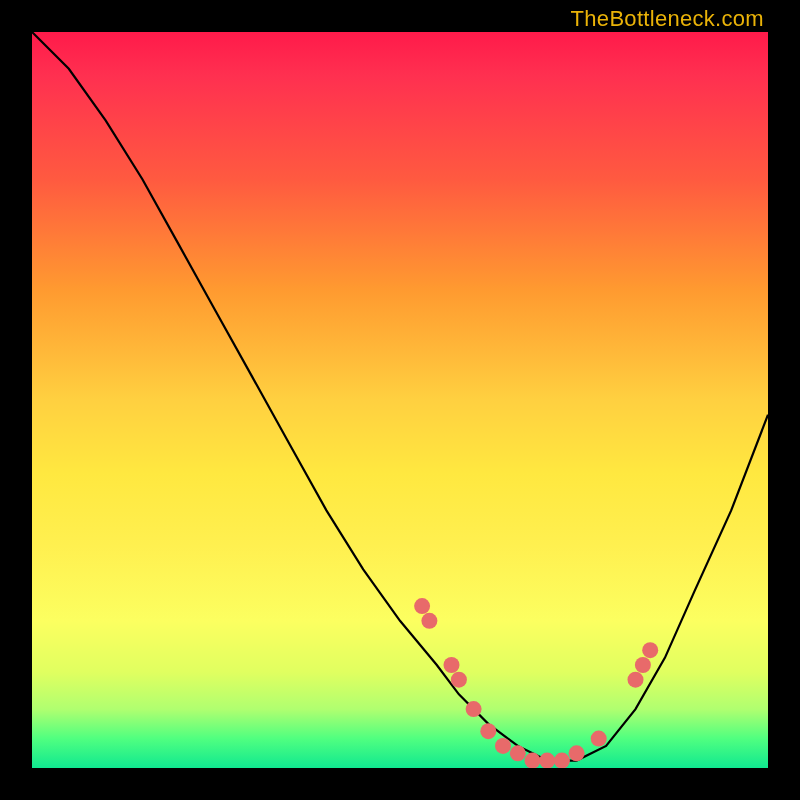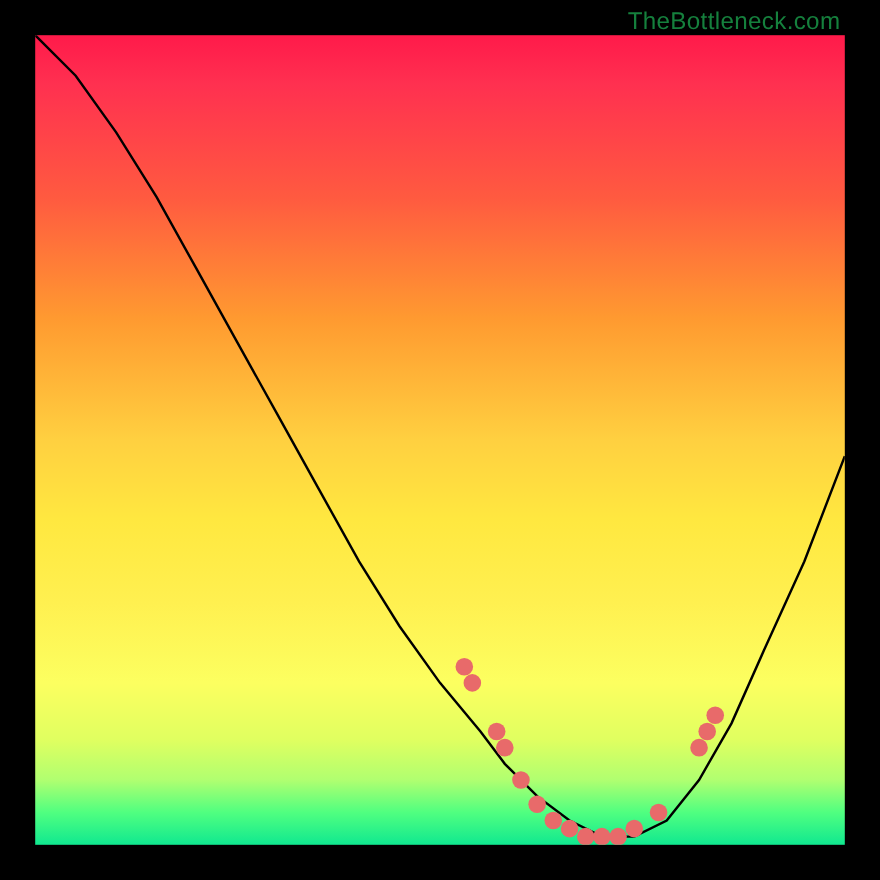--- a/index.html
+++ b/index.html
@@ -35,21 +35,21 @@
       #e0ff60 87%,
       #b0ff70 92%,
       #50ff80 96%,
       #10e890 100%
     );
   }
   .watermark {
     position: absolute;
     top: 6px;
     right: 36px;
-    color: #15803d;
+    color: #eab308;
     font-size: 22px;
     font-weight: 500;
     letter-spacing: 0.3px;
   }
   svg.curve {
     position: absolute;
     left: 0;
     top: 0;
     width: 736px;
     height: 736px;

